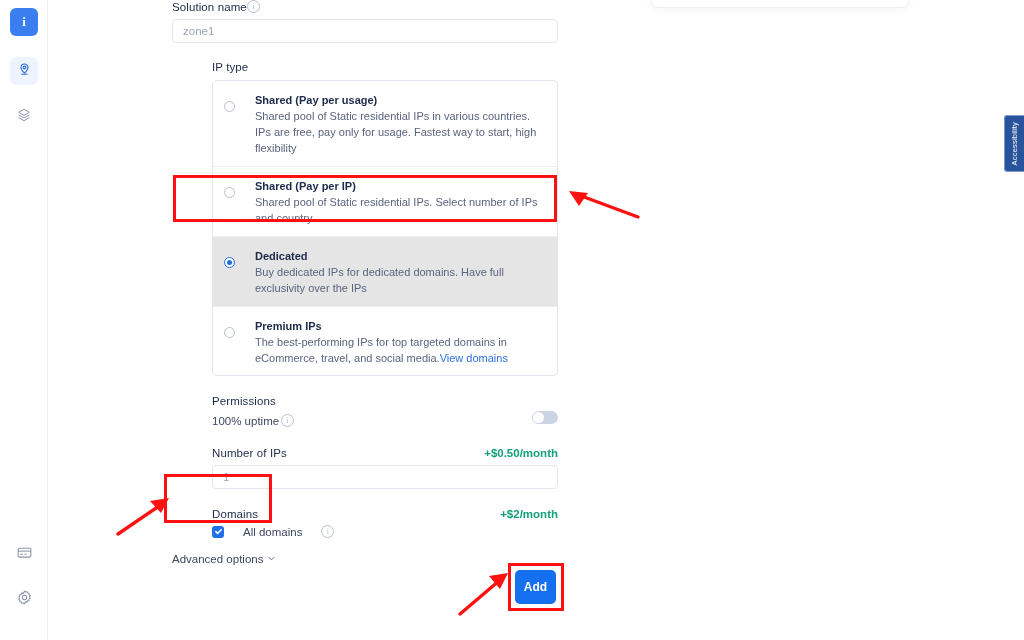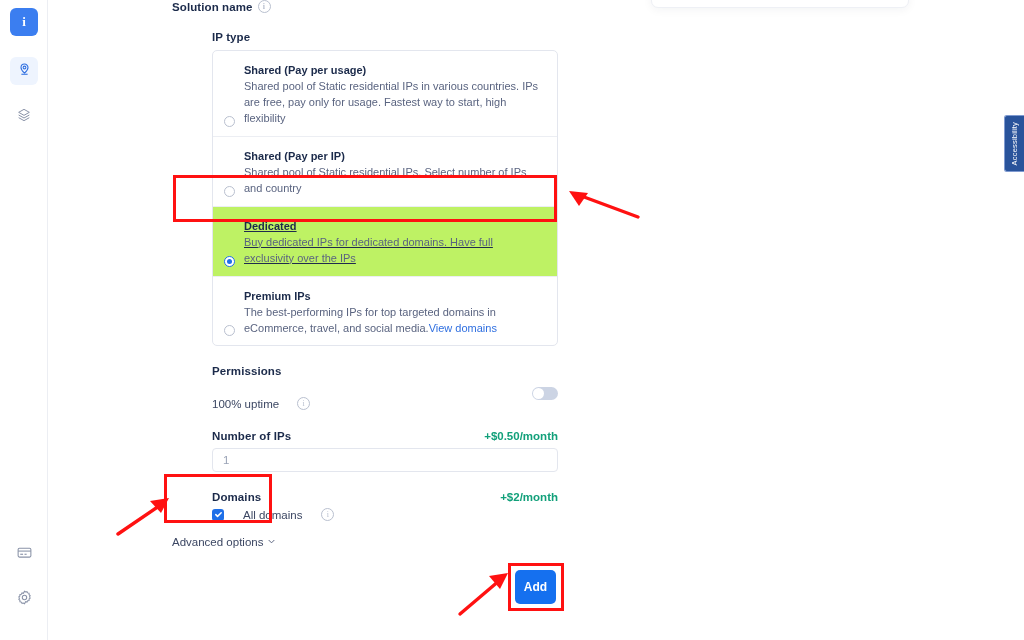--- a/index.html
+++ b/index.html
@@ -52,26 +52,25 @@
   
   #form-col {
     position: absolute;
     left: 172px;
     top: 0;
     width: 386px;
   }
 
   .field-label {
     font-size: 11.5px;
-    font-weight: bold;
+    font-weight: normal;
     color: #1b2a4a;
     letter-spacing: .1px;
     display: flex;
     align-items: center;
-    gap: 5px;
   }
   .info-i {
     display: inline-flex;
     align-items: center;
     justify-content: center;
     width: 11px; height: 11px;
     border: 1px solid #b9c0cf;
     border-radius: 50%;
     color: #b9c0cf;
     font-size: 8px;
@@ -96,29 +95,29 @@
   
   #iptype-card {
     margin-top: 7px;
     border: 1px solid #e3e6ee;
     border-radius: 5px;
     background: #fff;
     overflow: hidden;
   }
   .ip-option {
     display: flex;
-    align-items: flex-end;
-    gap: 9px;
+    align-items: flex-start;
+    gap: 20px;
     padding: 9px 12px 9px 11px;
     border-bottom: 1px solid #eceef3;
     box-sizing: border-box;
     position: relative;
   }
   .ip-option:last-child { border-bottom: none; }
-  .ip-option.selected { background: #bef264; text-decoration: underline; }
+  .ip-option.selected { background: #e5e5e5; }
 
   .radio {
     width: 11px; height: 11px;
     border-radius: 50%;
     border: 1px solid #b9c0cf;
     box-sizing: border-box;
     flex: 0 0 auto;
     margin-top: 11px;
     background: #fff;
   }
@@ -155,22 +154,22 @@
   .row-between {
     display: flex;
     align-items: center;
     justify-content: space-between;
   }
   .sub-line {
     font-size: 11.5px;
     color: #3c4763;
     display: flex;
     align-items: center;
-    gap: 18px;
-    margin-top: 20px;
+    gap: 2px;
+    margin-top: 7px;
   }
   .price {
     font-size: 11.5px;
     color: #12a07a;
     font-weight: bold;
     text-align: center;
   }
 
   .toggle {
     width: 26px; height: 13px;
@@ -352,20 +351,23 @@
   </div>
 </nav>
 
 <main id="form-col">
 
   <section>
     <div class="field-label">
       <span>Solution name</span>
       <span class="info-i">i</span>
     </div>
+    <div class="text-input">
+      <span>zone1</span>
+    </div>
   </section>
 
   <section class="block" style="margin-top:18px">
     <div class="field-label">
       <span>IP type</span>
     </div>
 
     <div id="iptype-card">
 
       <div class="ip-option">

